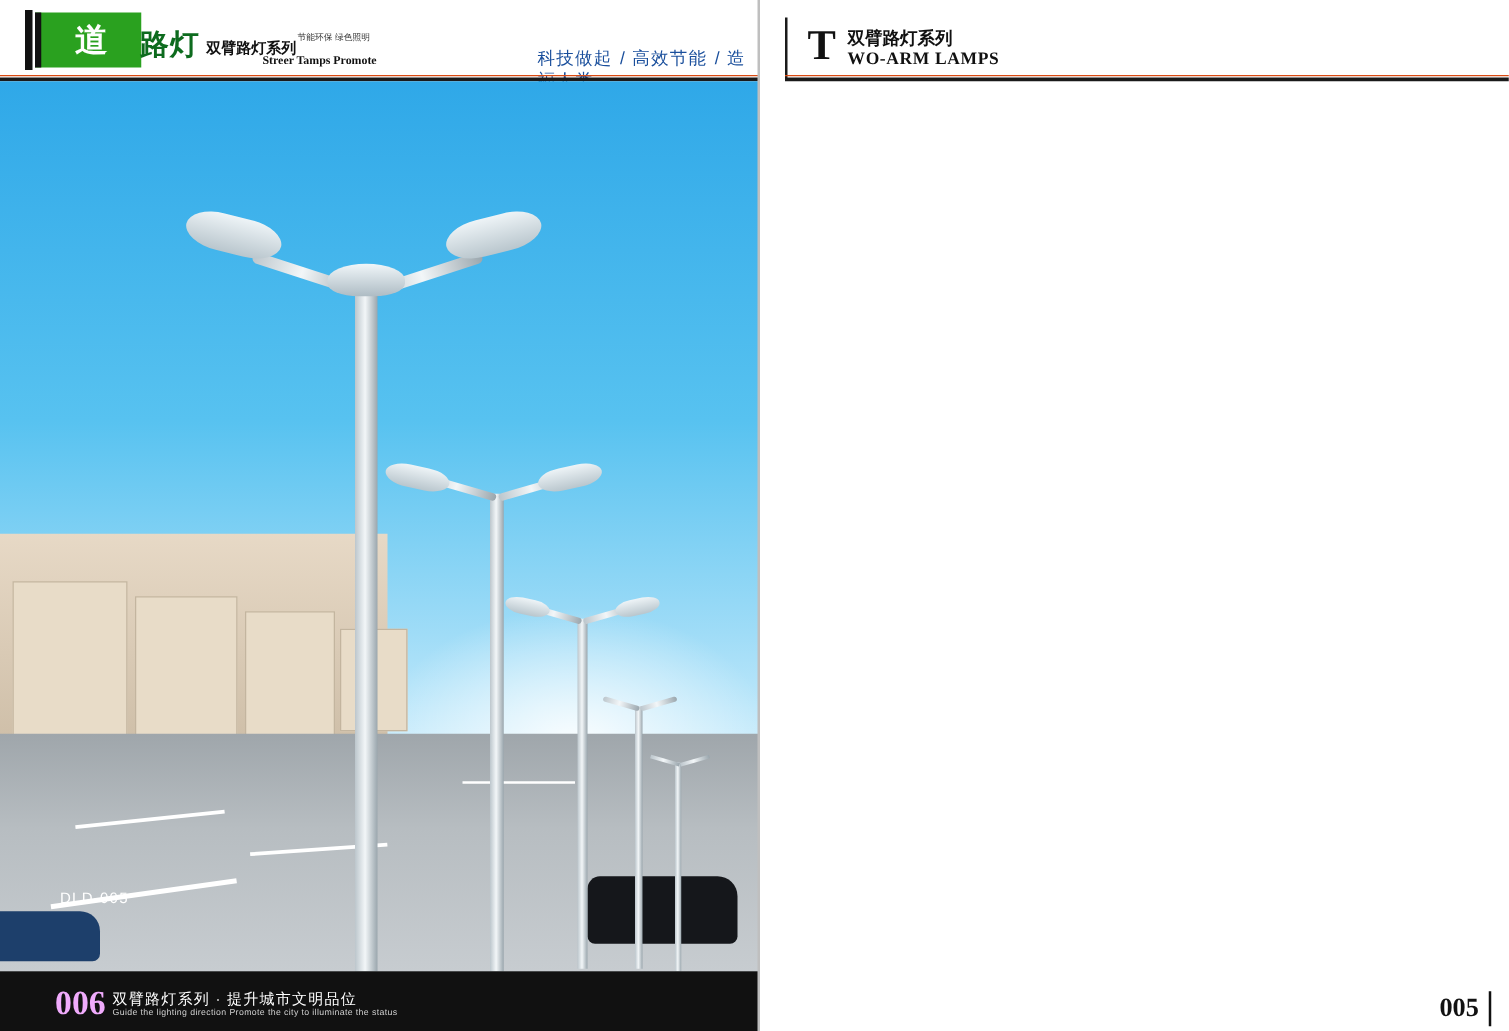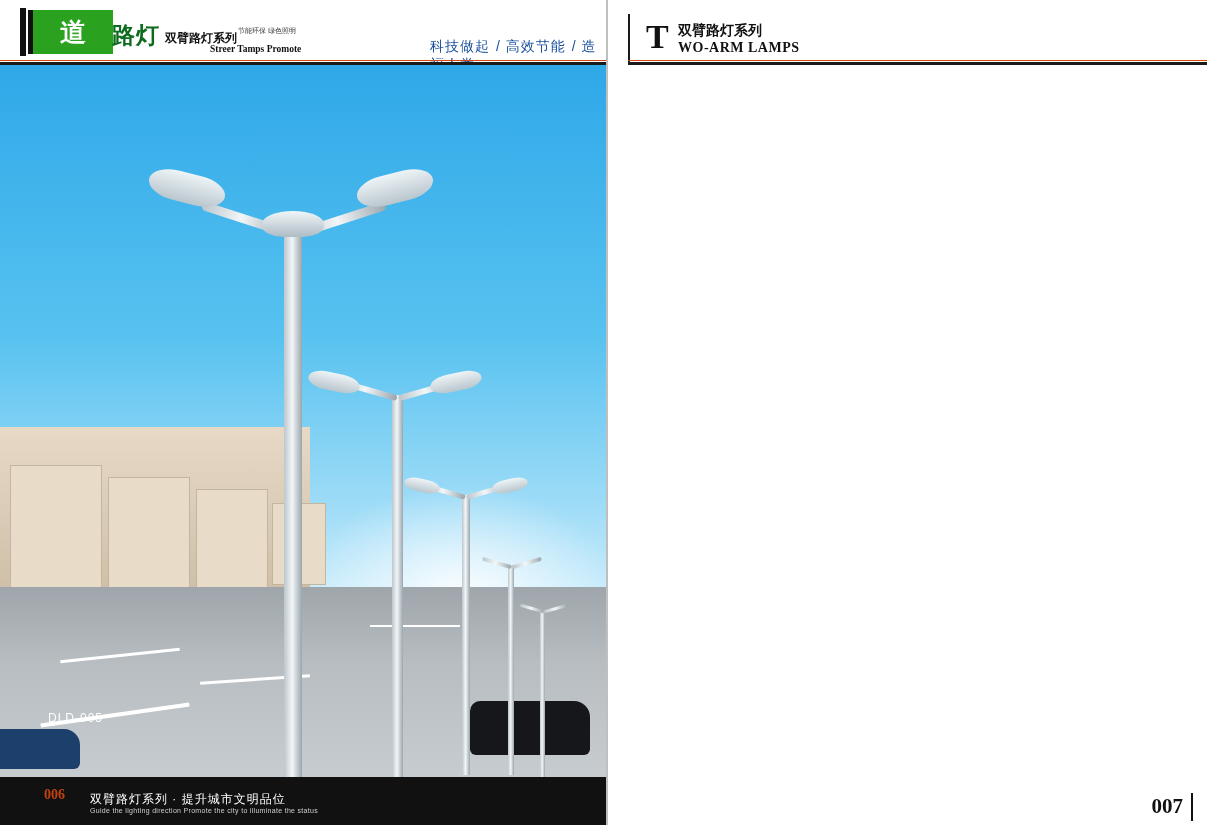--- a/index.html
+++ b/index.html
@@ -41,21 +41,21 @@
   .grass{position:absolute;bottom:105px;left:0;width:608px;height:36px;background:#3f9b3a;}
   .median{position:absolute;bottom:92px;left:120px;width:470px;height:70px;
     background:radial-gradient(ellipse at 40% 50%,#7ec64d,#3d8f33);border-radius:50% 50% 0 0;}
   .flowers{position:absolute;bottom:96px;width:14px;height:8px;border-radius:4px;}
   .car{position:absolute;background:#15171b;border-radius:10px 16px 6px 6px;}
   .pole{position:absolute;background:linear-gradient(90deg,#bcc6cc,#f2f6f8 45%,#9aa6ad);}
   .arm-head{position:absolute;background:linear-gradient(180deg,#eef4f7,#b9c6cd);border-radius:50%/70%;}
   .dld005{position:absolute;left:48px;bottom:52px;font-size:12px;color:#fff;letter-spacing:1px;}
 
   .left-footer{position:absolute;left:0;bottom:0;width:608px;height:48px;background:#111;}
-  .pg-left{position:absolute;left:44px;top:10px;color:#c2410c;font-size:14px;font-weight:bold;font-family:"Liberation Serif",serif;}
+  .pg-left{position:absolute;left:44px;top:10px;color:#f0abfc;font-size:27px;font-weight:bold;font-family:"Liberation Serif",serif;}
   .foot-cn{position:absolute;left:90px;top:14px;color:#fff;font-size:12px;letter-spacing:1px;}
   .foot-en{position:absolute;left:90px;top:30px;color:#cfcfcf;font-size:7px;letter-spacing:.3px;}
 
   
   .right-page{position:absolute;left:608px;top:0;width:599px;height:825px;background:#fff;}
   .spine{position:absolute;left:606px;top:0;width:2px;height:825px;background:#bfbfbf;}
   .r-hdr-rule{position:absolute;left:20px;top:62px;width:579px;height:3px;background:#1a1a1a;}
   .r-hdr-rule2{position:absolute;left:20px;top:60px;width:579px;height:1px;background:#d94a12;}
   .r-vert{position:absolute;left:20px;top:14px;width:2px;height:50px;background:#1a1a1a;}
   .big-t{position:absolute;left:38px;top:20px;font-size:34px;font-weight:bold;color:#111;font-family:"Liberation Serif",serif;line-height:34px;}
@@ -156,17 +156,17 @@
 
   <div class="right-page">
 
     <div class="r-vert"></div>
     <div class="big-t">T</div>
     <div class="r-cn">双臂路灯系列</div>
     <div class="r-en">WO-ARM LAMPS</div>
     <div class="r-hdr-rule2"></div>
     <div class="r-hdr-rule"></div>
 
-    <div class="pg-right">007</div>
+    <div class="pg-right">005</div>
     <div class="pg-right-bar"></div>
   </div>
 
 </div>
 
 </body></html>

